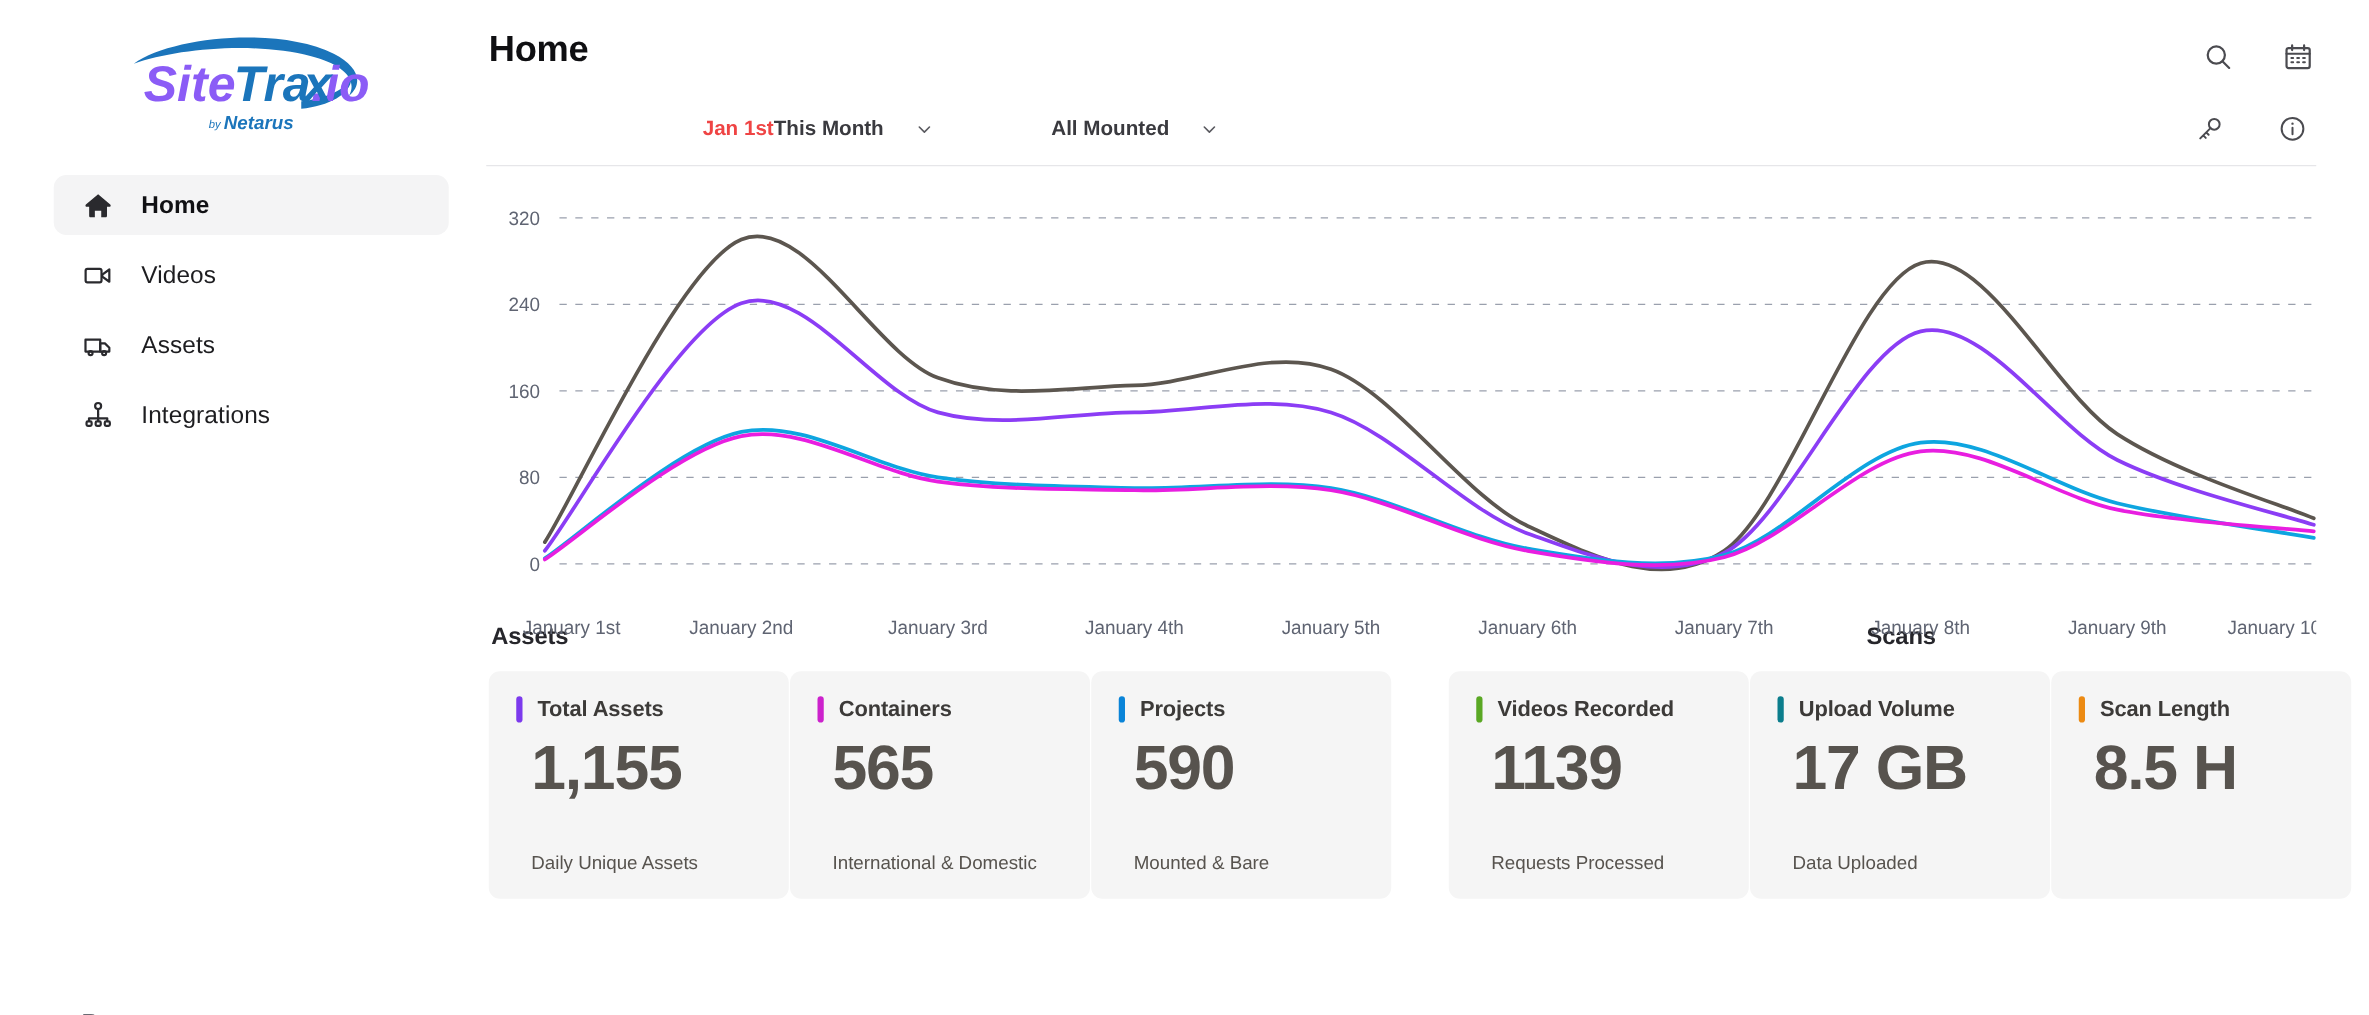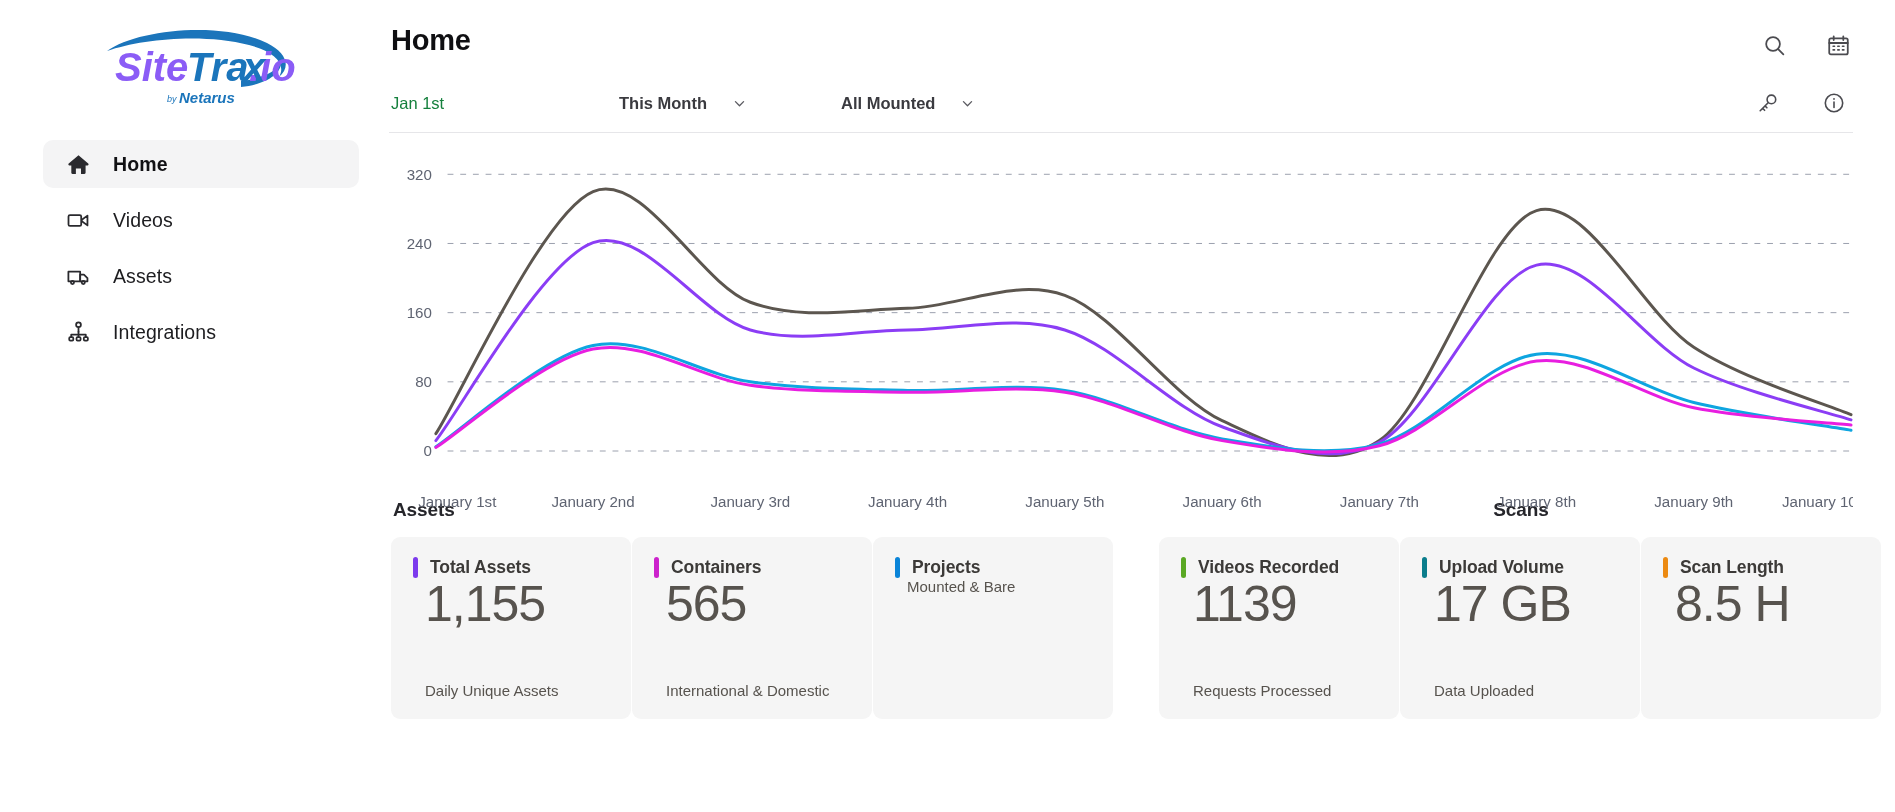--- a/index.html
+++ b/index.html
@@ -97,23 +97,24 @@
 
   
   .filterbar {
     display: flex; align-items: center;
     height: 46px;
     margin-top: 14px;
     position: relative;
     padding-left: 2px;
   }
   .filter-date {
-    font-size: 16.5px; font-weight: 400; color: #15803d;
+    font-size: 16.5px; font-weight: 700; color: #ef4444;
     width: 228px;
     cursor: pointer;
+    text-align: right;
   }
   .dropdown {
     display: flex; align-items: center; gap: 25px;
     font-size: 16.5px; font-weight: 700; color: #3a3a3f;
     cursor: pointer;
     margin-right: 94px;
   }
   .dropdown .chev { color: #5a5a60; display: flex; }
   .filter-spacer { flex: 1 1 auto; }
   .filter-icons { display: flex; align-items: center; gap: 36px; padding-right: 4px; }
@@ -172,23 +173,24 @@
   .card-accent {
     width: 5px; height: 21px; border-radius: 3px;
     flex: 0 0 5px;
   }
   .card-title {
     font-size: 17.5px; font-weight: 700; color: #3c3a38;
     letter-spacing: -.1px;
   }
   .card-value {
     font-size: 50px;
-    font-weight: 400;
+    font-weight: 700;
     color: #57534e;
     letter-spacing: -1px;
+    margin-top: 10px;
     margin-left: 12px;
     line-height: 1.05;
     flex: 1 1 auto;
   }
   .card-sub {
     font-size: 15px;
     color: #57534e;
     margin-left: 12px;
     padding-bottom: 20px;
   }
@@ -400,20 +402,21 @@
             </div>
             <div class="card-value">565</div>
             <div class="card-sub">International &amp; Domestic</div>
           </div>
 
           <div class="card">
             <div class="card-head">
               <span class="card-accent" style="background: rgb(10, 132, 216);"></span>
               <span class="card-title">Projects</span>
             </div>
+            <div class="card-value">590</div>
             <div class="card-sub">Mounted &amp; Bare</div>
           </div>
 
         </div>
       </div>
 
       <div class="section section-scans">
         <div class="section-title">Scans</div>
         <div class="cards">
 

